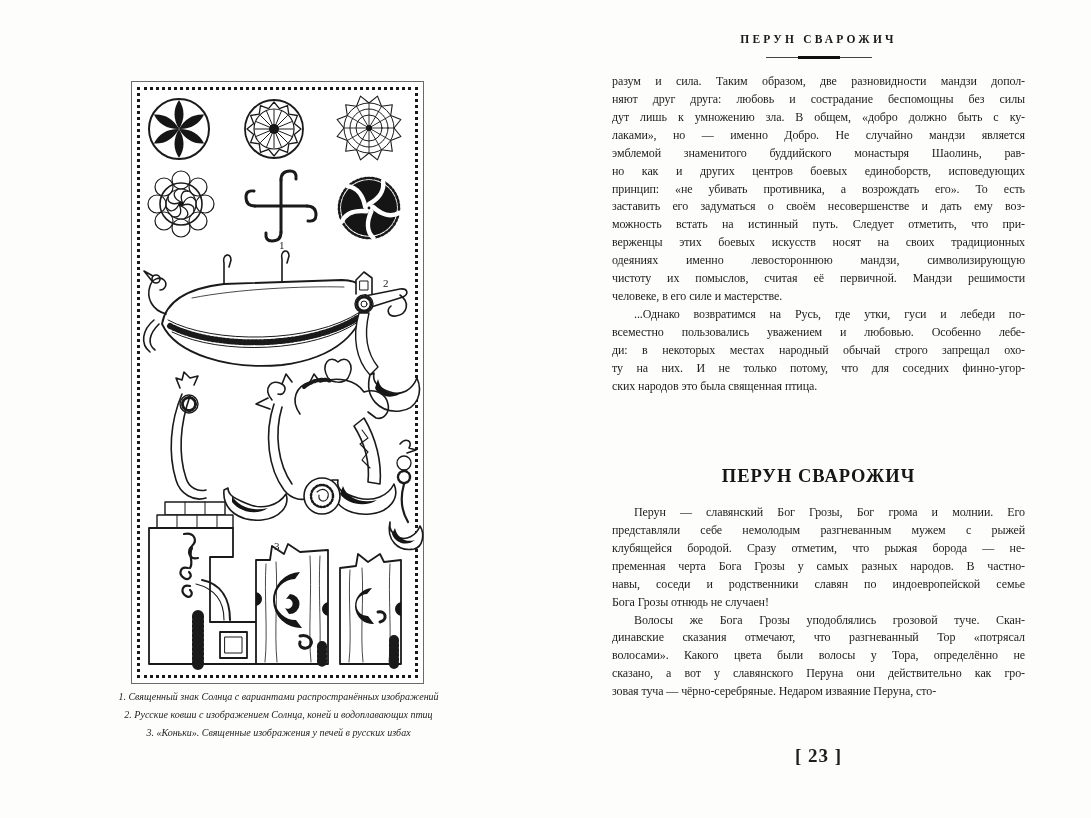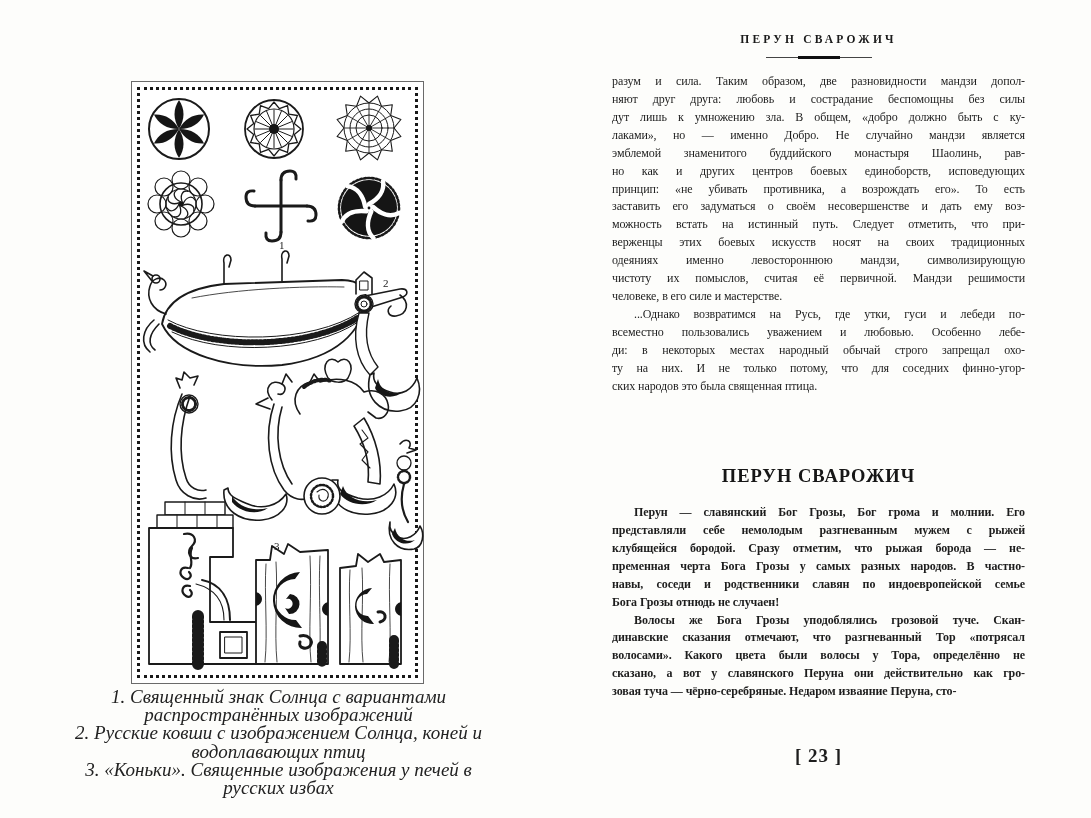--- a/index.html
+++ b/index.html
@@ -15,34 +15,34 @@
   }
   .frame-dots{
     position:absolute;left:5px;top:5px;right:5px;bottom:5px;
     border:3px dotted #181818;
   }
   svg.illu{position:absolute;left:0;top:0;}
   svg.illu *{vector-effect:non-scaling-stroke;}
   .ink{stroke:#1a1a1a;fill:none;stroke-linecap:round;stroke-linejoin:round;}
   .captions{
     position:absolute;left:58px;top:688px;width:441px;
-    text-align:center;font-style:italic;font-size:19px;line-height:18.2px;color:#222;
+    text-align:center;font-style:italic;font-size:10px;line-height:18.2px;color:#222;
   }
   
   .right-col{position:absolute;left:612px;top:0;width:413px;height:767px;}
   .running-header{
     position:absolute;top:33px;left:0;width:100%;text-align:center;
     font-weight:bold;font-size:11.5px;letter-spacing:3.2px;color:#1b1b1b;
   }
   .header-rule{position:absolute;top:57px;left:50%;transform:translateX(-50%);
     width:106px;height:1px;background:#444;}
   .header-rule::after{content:"";position:absolute;left:32px;top:-1px;width:42px;height:3px;background:#101010;}
   .flow{position:absolute;left:0;width:100%;}
   .flow1{top:73px;}
-  .flow2{top:504px;font-weight:bold;}
+  .flow2{top:504px;}
   .line{
     font-size:12px;letter-spacing:-0.1px;line-height:17.93px;height:17.93px;
     text-align:justify;text-align-last:justify;white-space:nowrap;overflow:hidden;
   }
   .line.lastline{text-align-last:left;}
   .line.indent{padding-left:22px;}
   .section-heading{
     position:absolute;top:466px;left:0;width:100%;margin:0;text-align:center;
     font-size:18.5px;font-weight:bold;letter-spacing:1px;color:#161616;
   }

